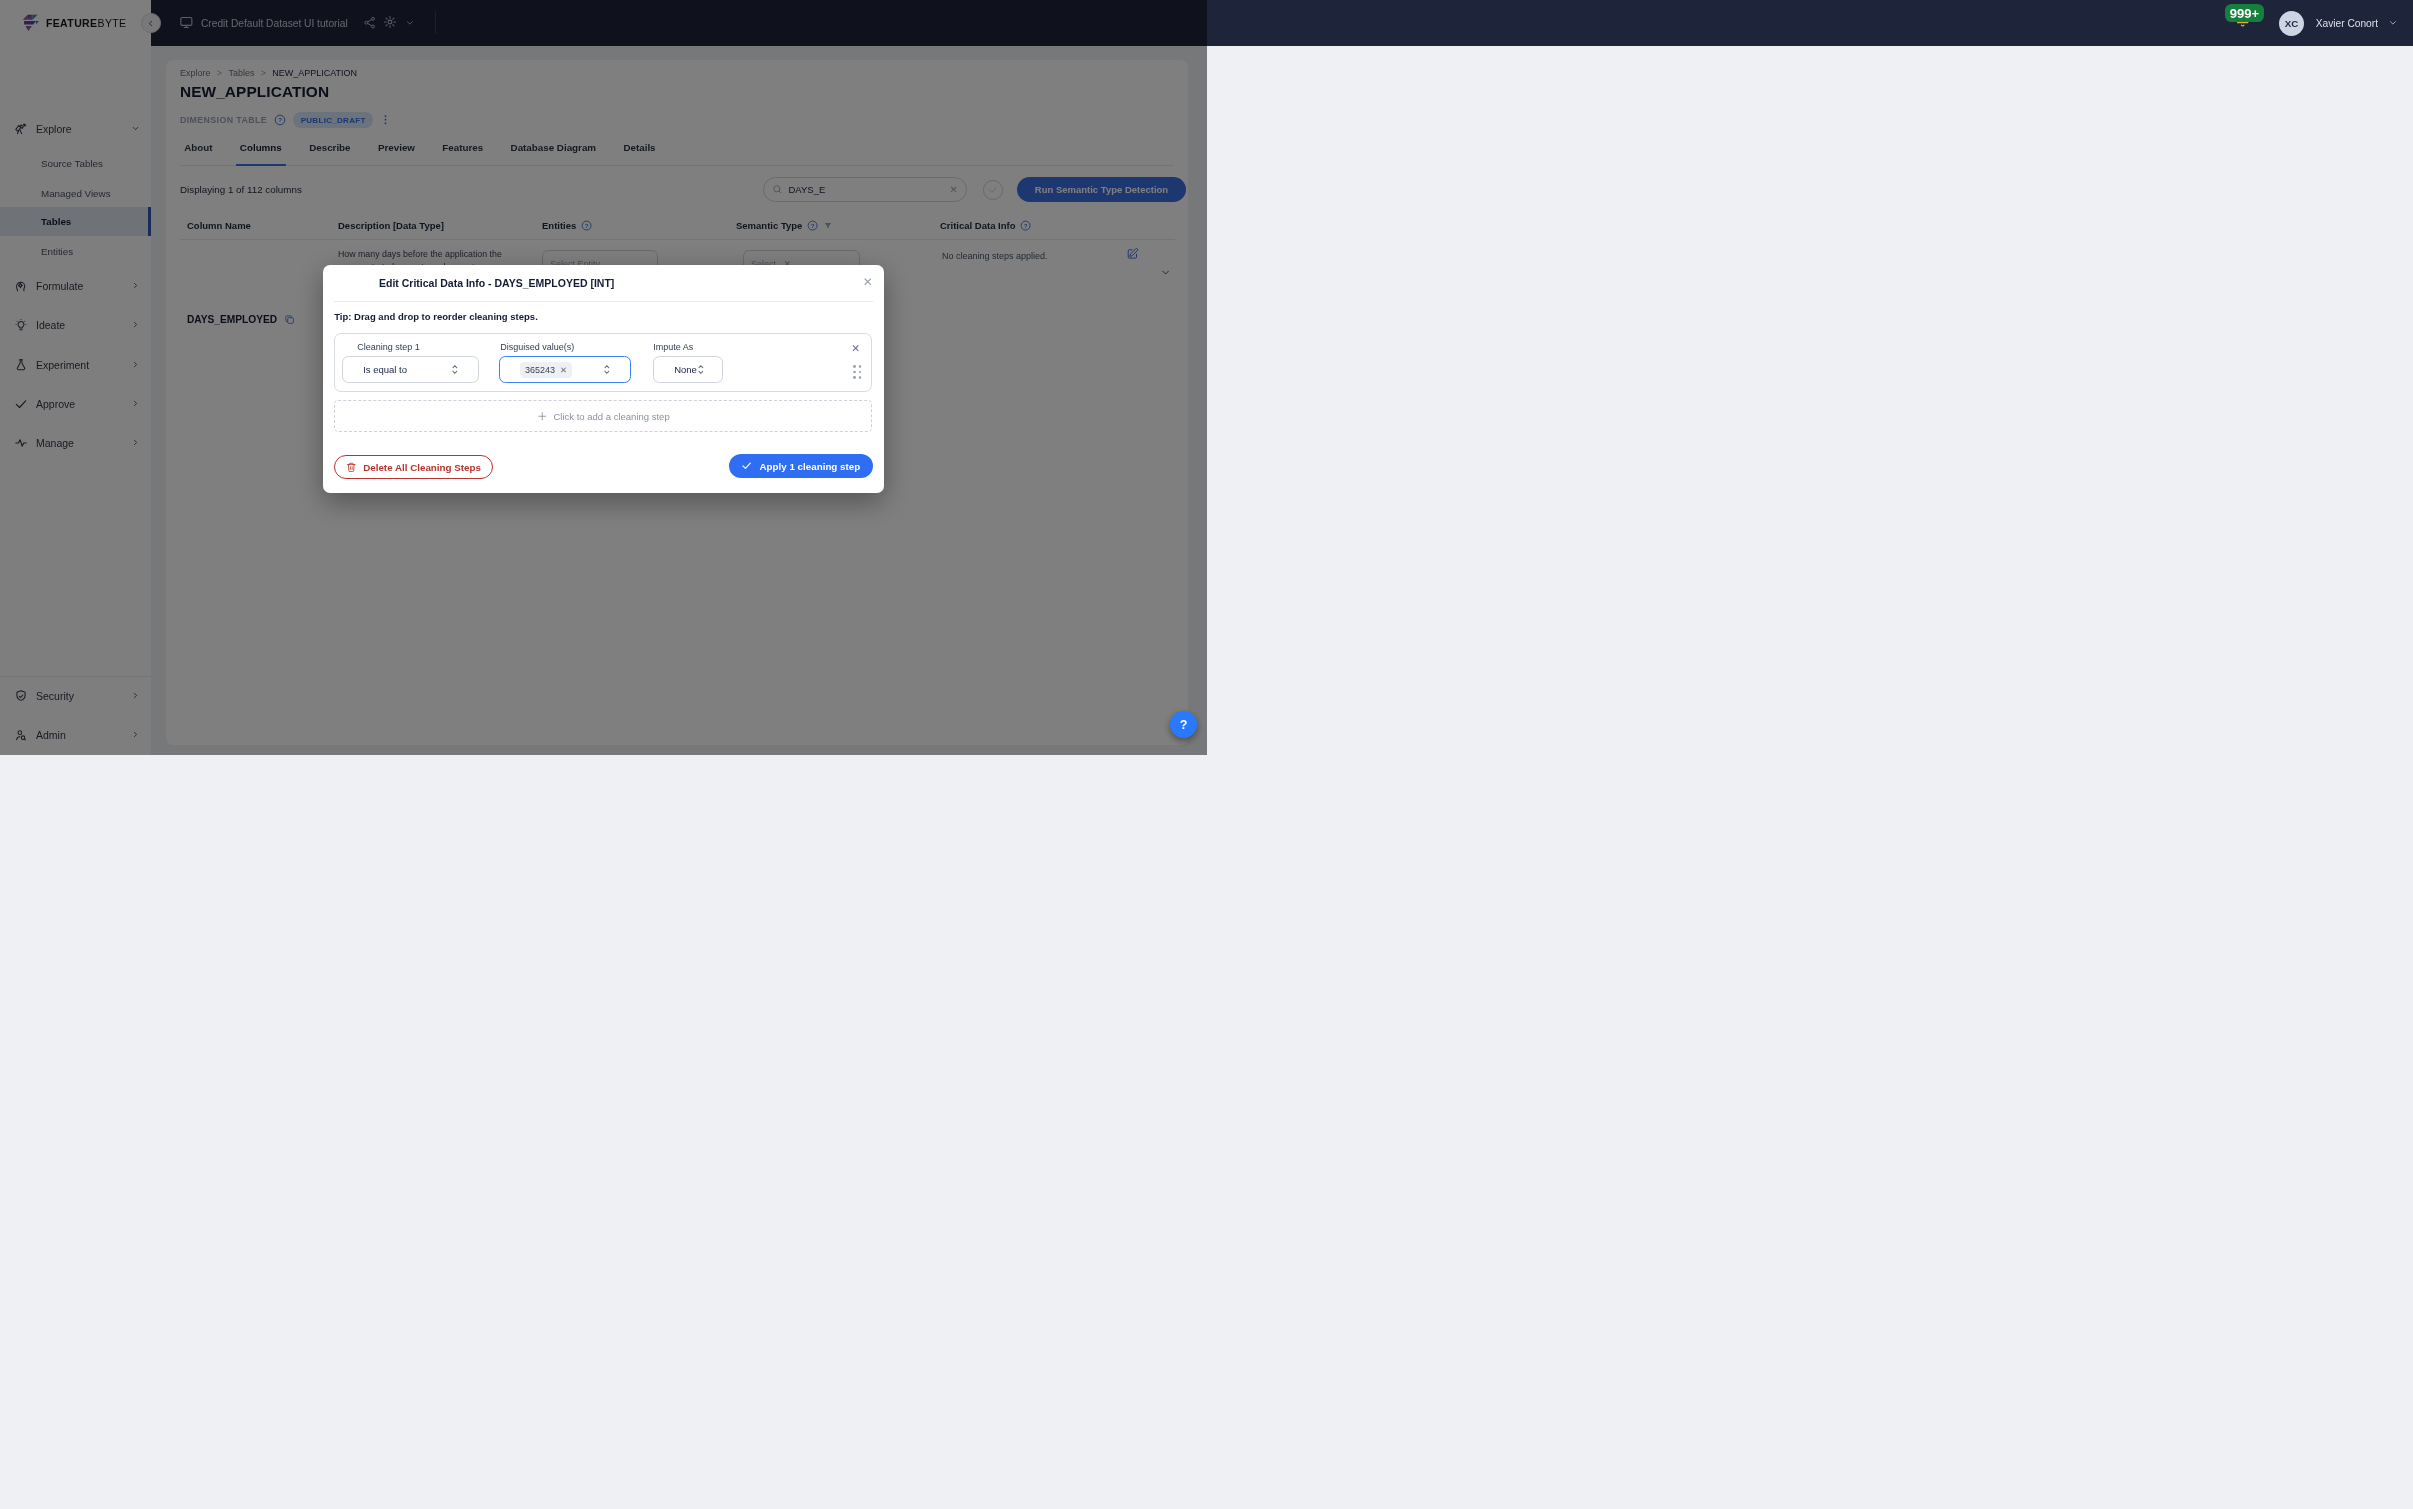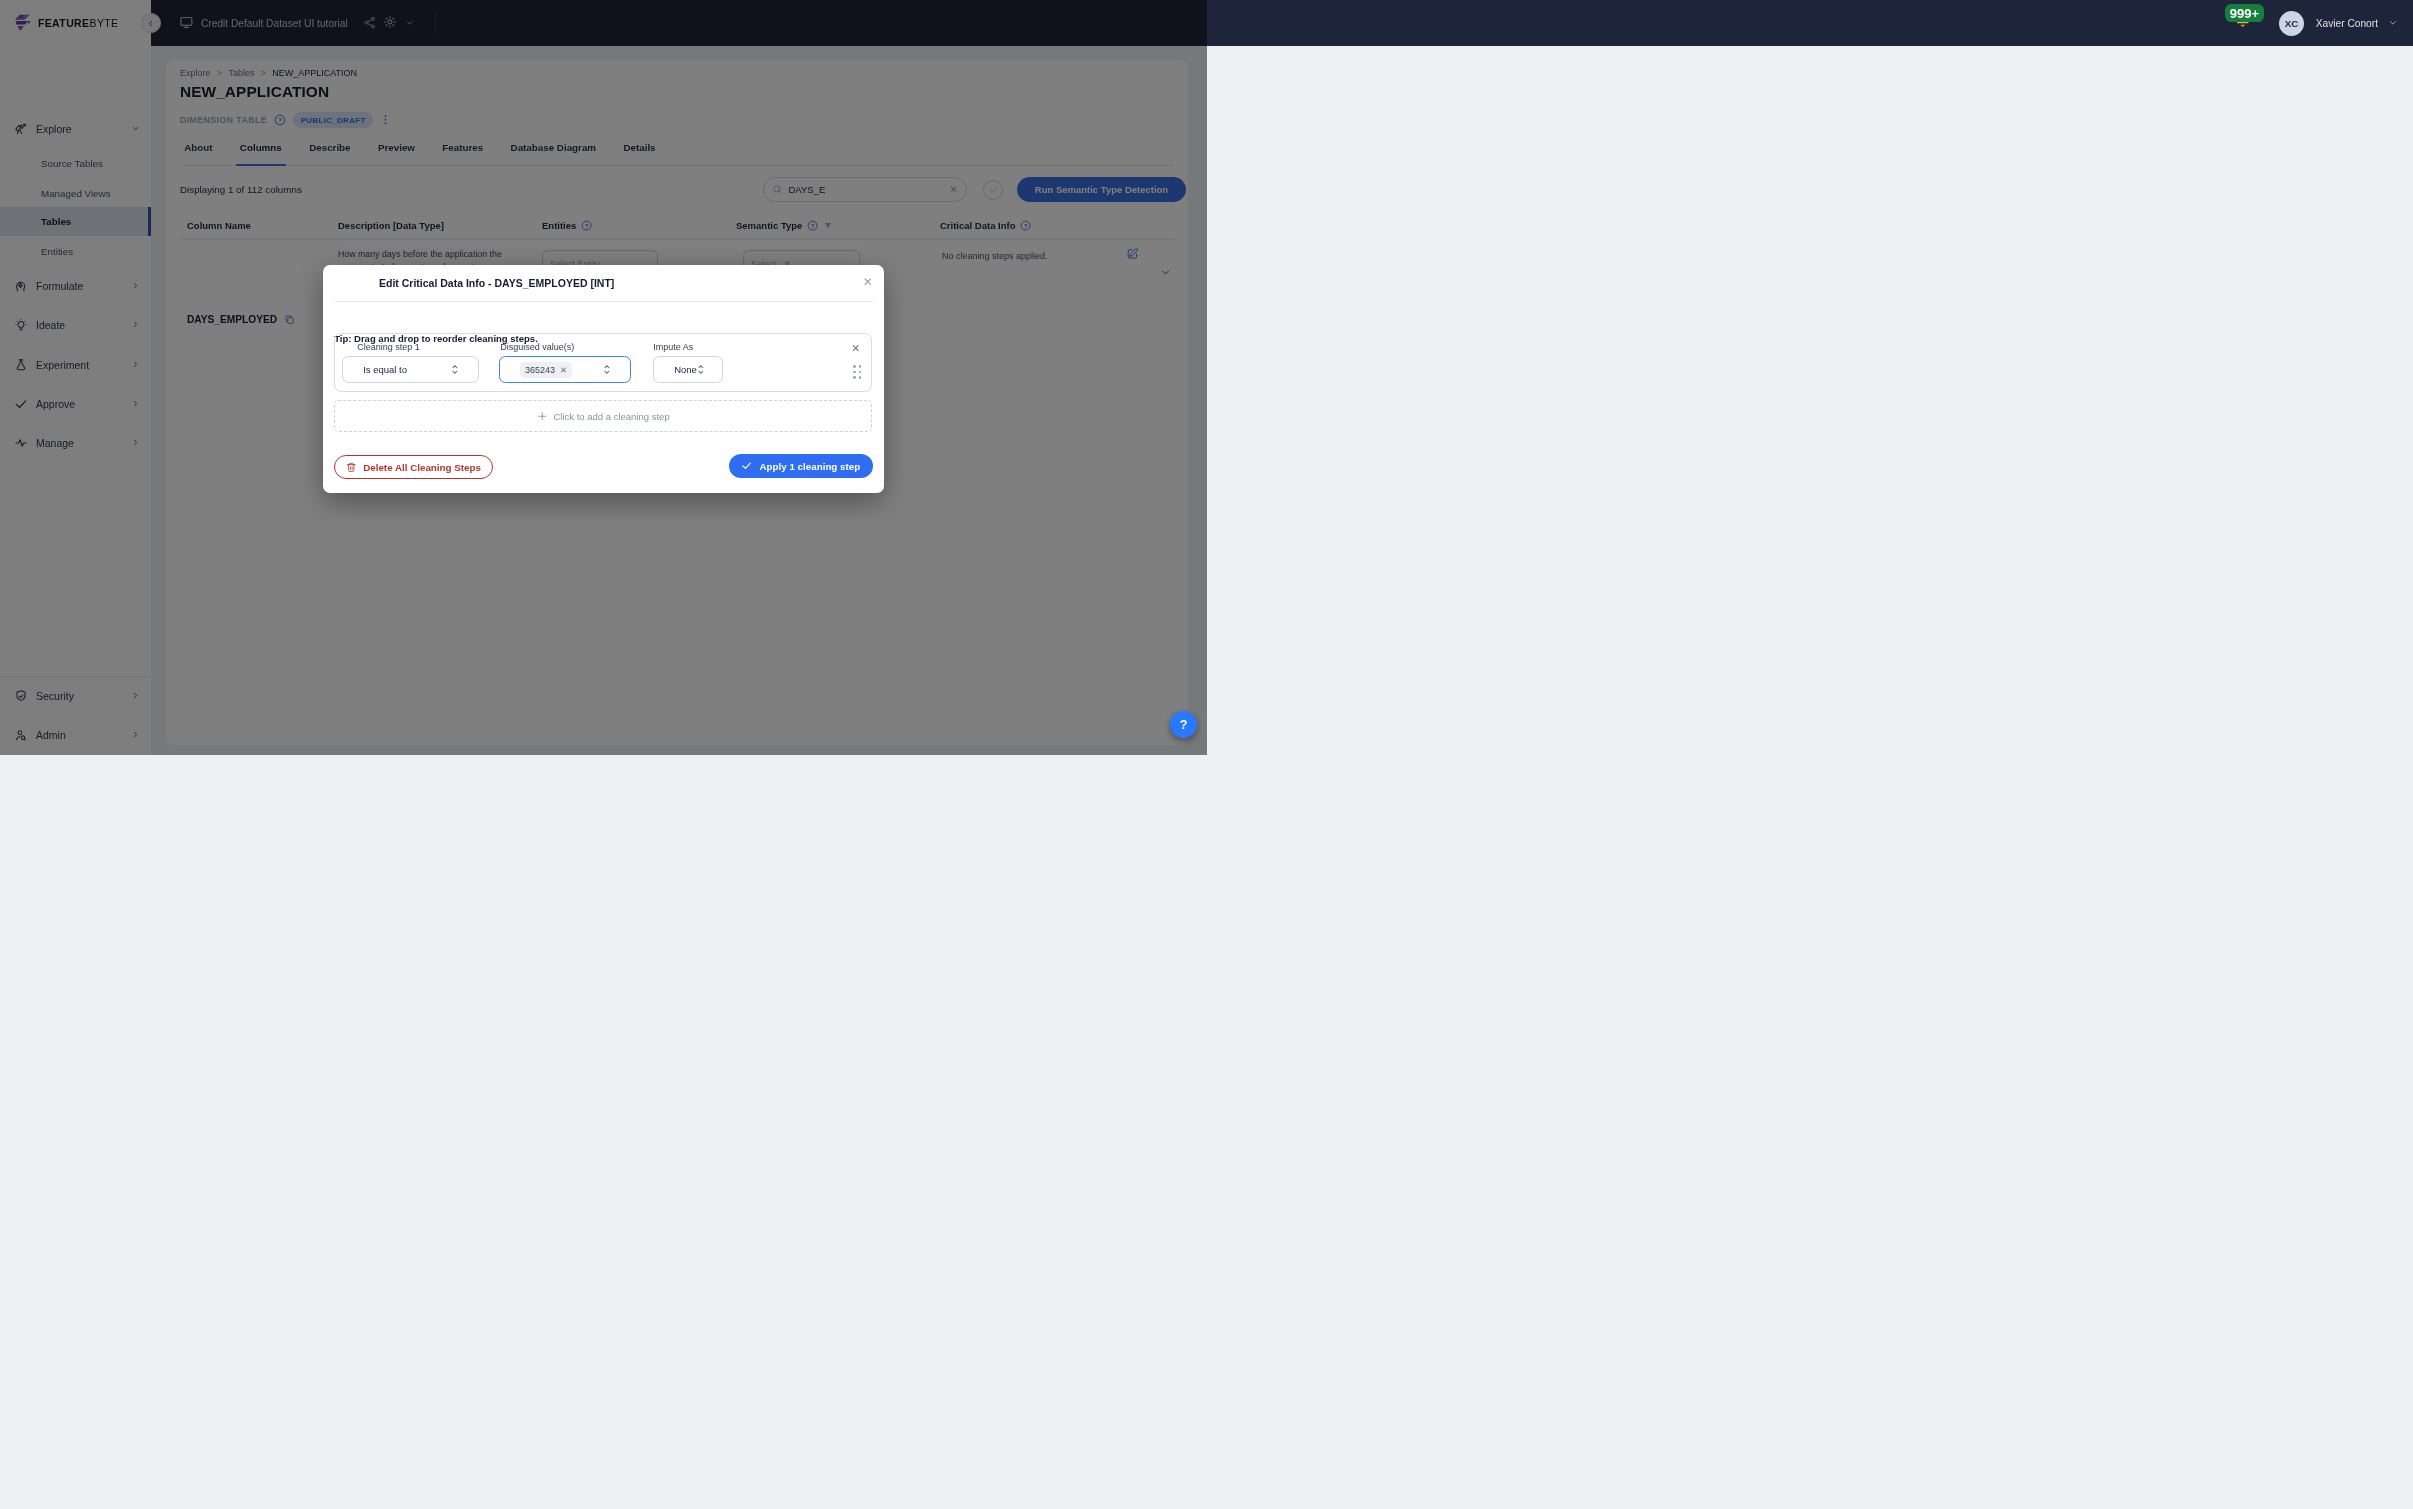--- a/index.html
+++ b/index.html
@@ -3,21 +3,21 @@
 <meta charset="utf-8">
 <style>
   * { margin:0; padding:0; box-sizing:border-box; }
   html,body { width:1207px; height:755px; overflow:hidden; background:#eef0f4;
     font-family:"Liberation Sans", sans-serif; }
   .abs { position:absolute; }
   svg { display:block; }
 
   
   #sidebar { position:absolute; left:0; top:0; width:151px; height:755px; background:#fcfcfd; z-index:10; }
-  .logo-row { position:absolute; left:0; top:0; width:151px; height:46px; display:flex; align-items:center; padding-left:14px; gap:4.9px; }
+  .logo-row { position:absolute; left:0; top:0; width:151px; height:46px; display:flex; align-items:center; padding-left:22px; gap:4.9px; }
   .logo-text { font-size:10.5px; letter-spacing:0.4px; color:#16181d; font-weight:800; }
   .logo-text .lt2 { font-weight:400; }
   .nav-item { position:absolute; left:0; width:151px; height:29px; display:flex; align-items:center; cursor:pointer; }
   .nav-item .nicon { position:absolute; left:14px; color:#2f3847; display:flex; }
   .nav-item .nlabel { position:absolute; left:36px; font-size:10.5px; color:#2f3847; font-weight:500; }
   .nav-item .nchev { position:absolute; right:11.2px; color:#3a4356; display:flex; }
   .nav-sub .nlabel { left:41px; font-size:9.8px; color:#4a5264; font-weight:400; }
   .nav-active { background:#dfe6f0; }
   .nav-active .nlabel { color:#141c33; font-weight:700; }
   .nav-active::after { content:""; position:absolute; right:0; top:0; width:3.5px; height:100%; background:#3454b4; }
@@ -71,21 +71,21 @@
   .row-edit { position:absolute; left:960px; top:187px; color:#3a6fe0; }
   .row-chev { position:absolute; left:994px; top:207px; color:#3a4356; }
 
   
   #overlay { position:fixed; left:0; top:0; width:1207px; height:755px; background:rgba(0,0,0,.5); z-index:40; }
   #modal { position:fixed; left:323px; top:265px; width:561px; height:228px; background:#fff; border-radius:7px; z-index:50;
     box-shadow:0 8.4px 28px rgba(0,0,0,.35); }
   .m-title { position:absolute; left:17px; top:12px; font-size:10.5px; font-weight:700; color:#141c33;margin-left:39px; }
   .m-close { position:absolute; right:11.2px; top:9.8px; color:#98a2b3; font-size:12px; cursor:pointer; }
   .m-div { position:absolute; left:11.2px; right:11.2px; top:36px; border-top:0.7px solid #e6e8ec; }
-  .m-tip { position:absolute; left:11.2px; top:46px; font-size:9.5px; font-weight:700; color:#141c33;margin-top:22px; }
+  .m-tip { position:absolute; left:11.2px; top:46px; font-size:9.5px; font-weight:700; color:#141c33; }
   .step-card { position:absolute; left:11.2px; top:68px; width:538px; height:59px; border:0.7px solid #d7dbe2; border-radius:7px; }
   .fld-label { position:absolute; top:7.7px; font-size:9px; color:#344054; }
   .sel { position:absolute; top:22.4px; height:27px; border:0.7px solid #d0d5dd; border-radius:6.3px; background:#fff;
     display:flex; align-items:center; padding:0 20px; font-size:9.5px; color:#1a2340; justify-content:space-between; cursor:pointer; }
   .sel .caret { color:#667085; }
   .multi { border:1.4px solid #3b82f6; }
   .chip { background:#eef0f3; border-radius:4.2px; padding:2.8px 4.9px; font-size:9px; color:#3a4356; display:flex; gap:4.9px; align-items:center; }
   .chip .chip-x { color:#5f6773; font-size:8.4px; }
   .step-remove { position:absolute; right:11.2px; top:7.7px; color:#667085; font-size:10.5px; cursor:pointer; }
   .drag-handle { position:absolute; right:9.8px; top:31px; display:grid; grid-template-columns:2.8px 2.8px; gap:2.8px; cursor:grab; }

